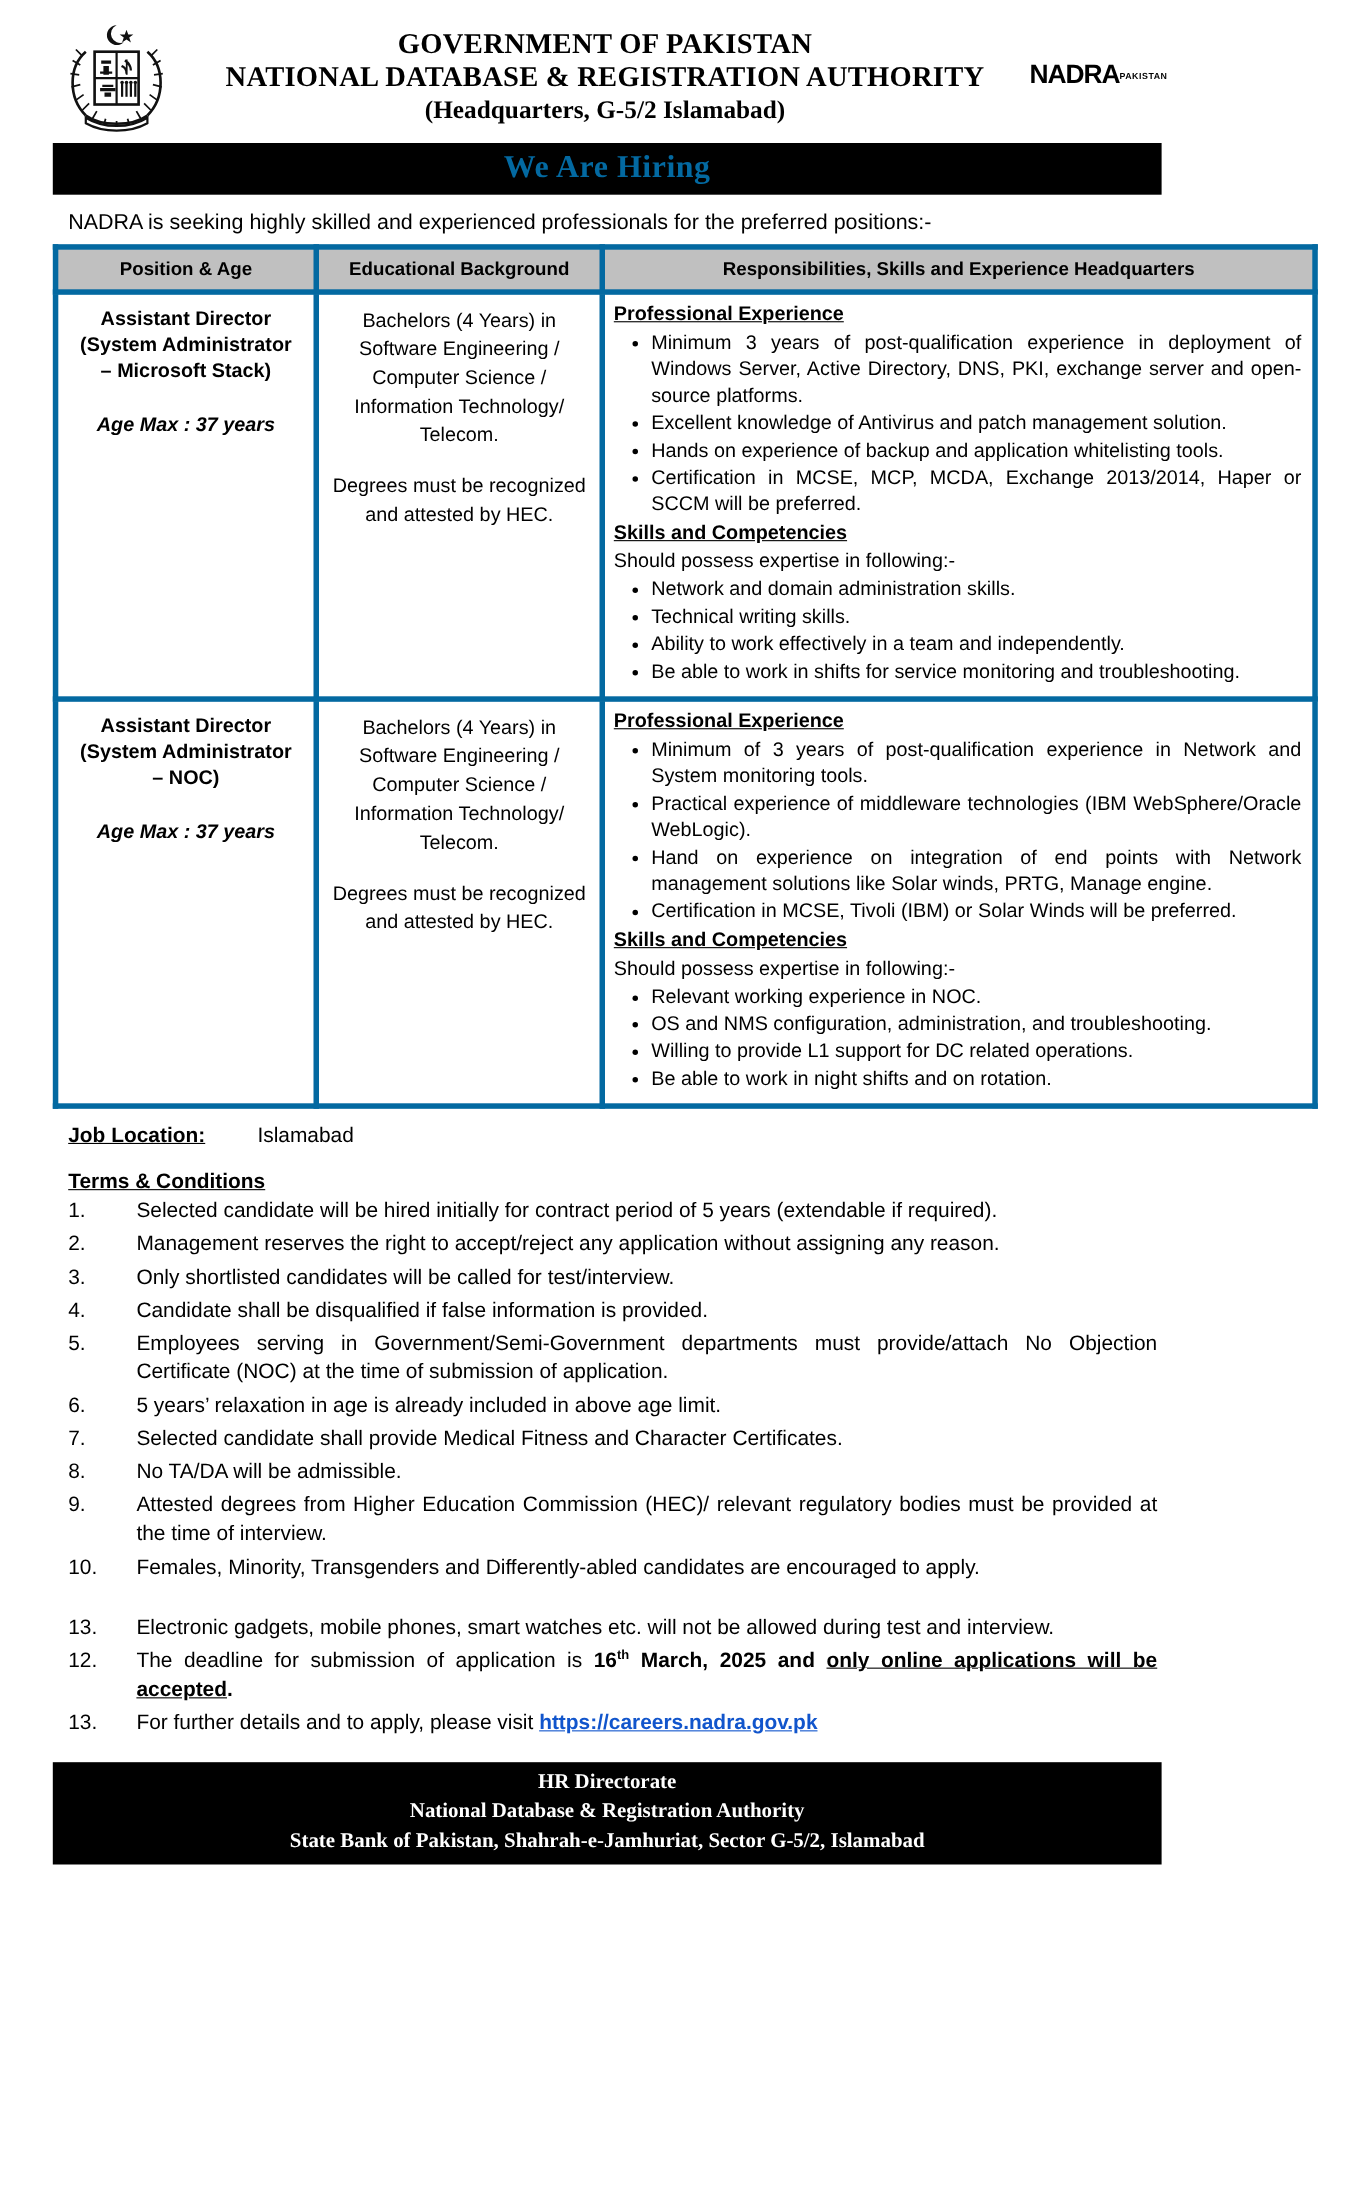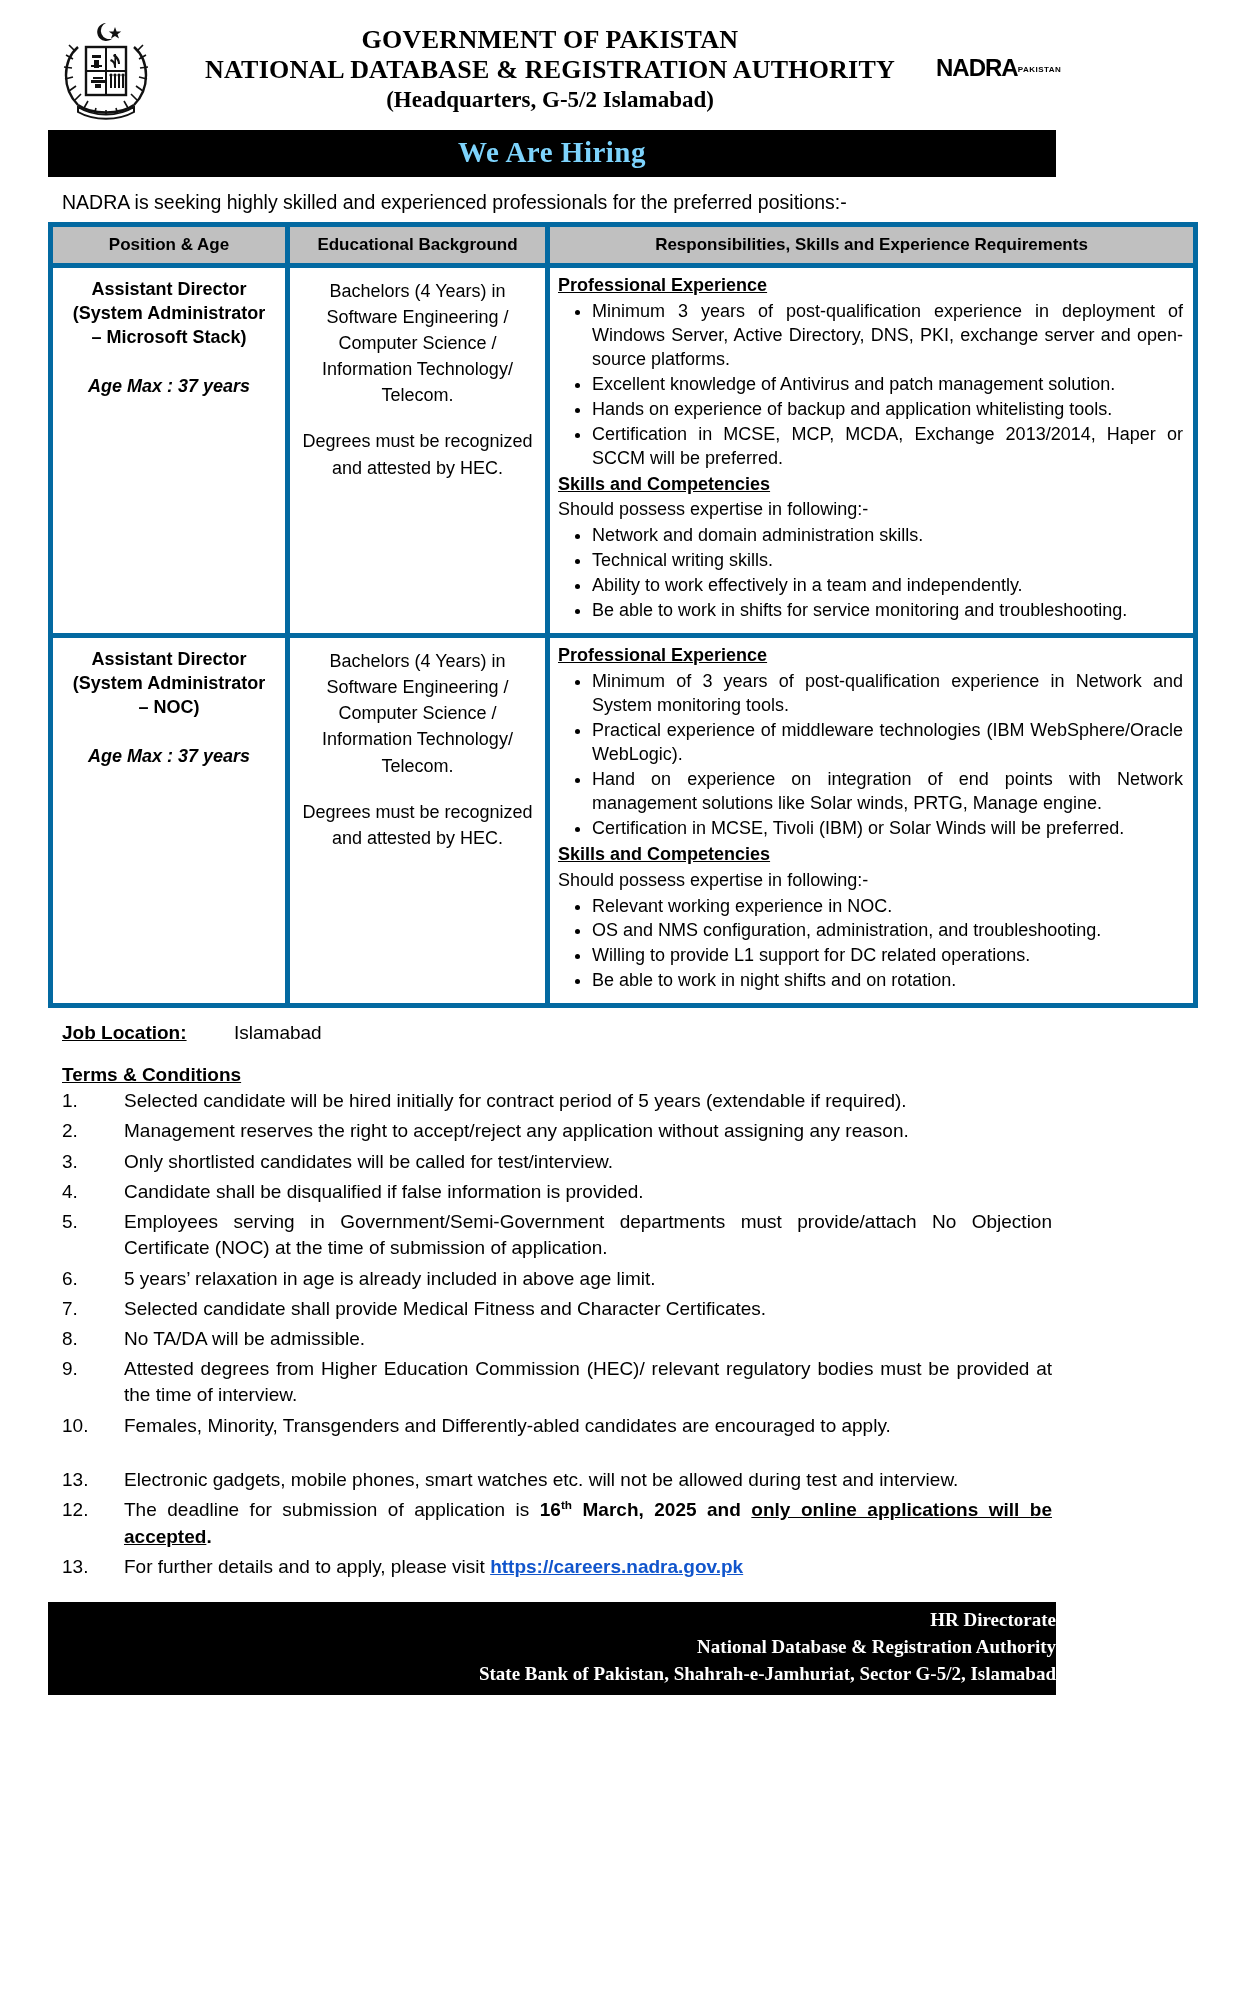--- a/index.html
+++ b/index.html
@@ -23,21 +23,21 @@
                     font-size:24px; letter-spacing:-1px; line-height:1; margin-top:-2px; }
   .nadra-sub { font-family:"Liberation Sans", sans-serif; font-weight:bold;
                font-size:8px; letter-spacing:.5px; line-height:1; margin-top:1px; }
   .titles { flex:1 1 auto; text-align:center; font-family:"Liberation Serif", serif;
             font-weight:bold; line-height:1.18; }
   .t1 { font-size:26px; letter-spacing:.3px; }
   .t2 { font-size:26px; letter-spacing:.2px; }
   .t3 { font-size:23px; }
 
   
-  .banner { background:#000000; color:#7dd3fc; text-align:center;
+  .banner { background:#000000; color:#0369a1; text-align:center;
             font-family:"Liberation Serif", serif; font-weight:bold;
             font-size:29px; padding:6px 0 8px; margin-top:10px; letter-spacing:.5px; }
 
   .lede { font-size:19.5px; margin:14px 0 8px 14px; }
 
   
   table.jobs { width:100%; border-collapse:collapse; table-layout:fixed; }
   table.jobs th, table.jobs td { border:5px solid #0369a1; vertical-align:top; }
   table.jobs thead th { background:#c0c0c0; text-align:center; font-weight:bold;
                         font-size:17px; padding:8px 4px; vertical-align:middle; }
@@ -69,21 +69,21 @@
   ol.terms li { display:flex; margin-bottom:4px; line-height:1.38; }
   ol.terms li .num { flex:0 0 62px; }
   ol.terms li .txt { flex:1 1 auto; text-align:justify; padding-right:4px; }
   .spacer-li { height:20px; }
   .b { font-weight:bold; }
   .bu { font-weight:bold; text-decoration:underline; }
   a.link { color:#1155cc; text-decoration:underline; font-weight:bold; }
   sup { font-size:.62em; vertical-align:super; }
 
   
-  .footer { background:#000000; color:#ffffff; text-align:right;
+  .footer { background:#000000; color:#ffffff; text-align:center;
             font-family:"Liberation Serif", serif; font-weight:bold;
             margin-top:22px; padding:5px 0 7px; }
   .footer div { font-size:19px; line-height:1.42; }
 </style>
 </head>
 <body>
 
 <div class="page">
 
   <div class="masthead">
@@ -187,21 +187,21 @@
   <table class="jobs">
     <colgroup>
         <col class="c1">
         <col class="c2">
         <col class="c3">
       </colgroup>
     <thead>
       <tr>
         <th>Position &amp; Age</th>
         <th>Educational Background</th>
-        <th>Responsibilities, Skills and Experience Requirements</th>
+        <th>Responsibilities, Skills and Experience Headquarters</th>
       </tr>
     </thead>
     <tbody>
 
       <tr>
         <td class="pos">
           <span>Assistant Director</span><br>
           <span>(System Administrator</span><br>
           <span>– Microsoft Stack)</span>
           <span class="agemax">Age Max :  37 years</span>

